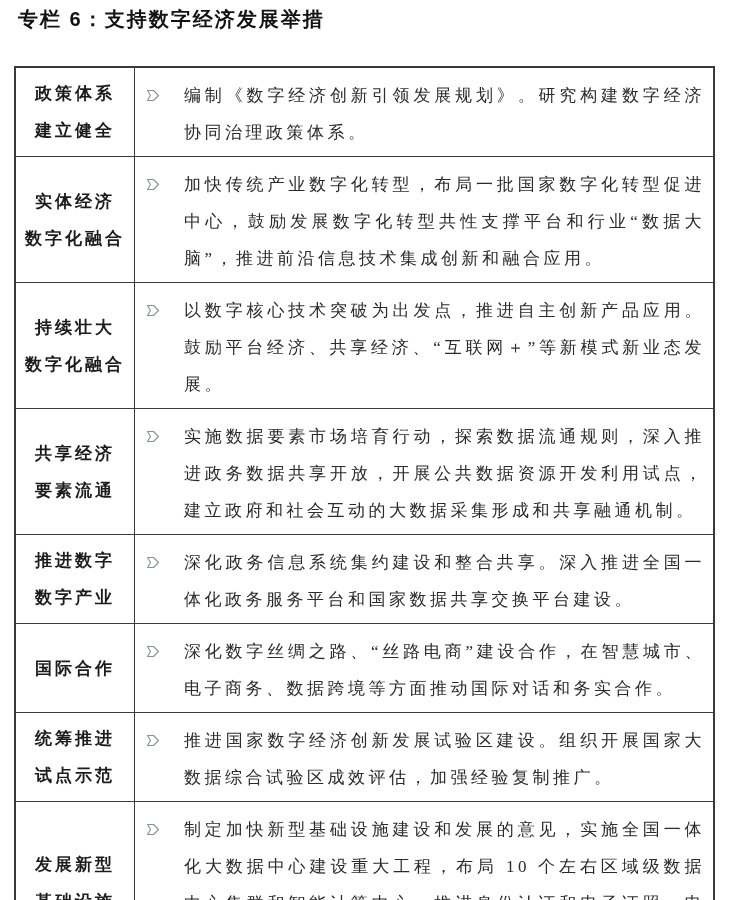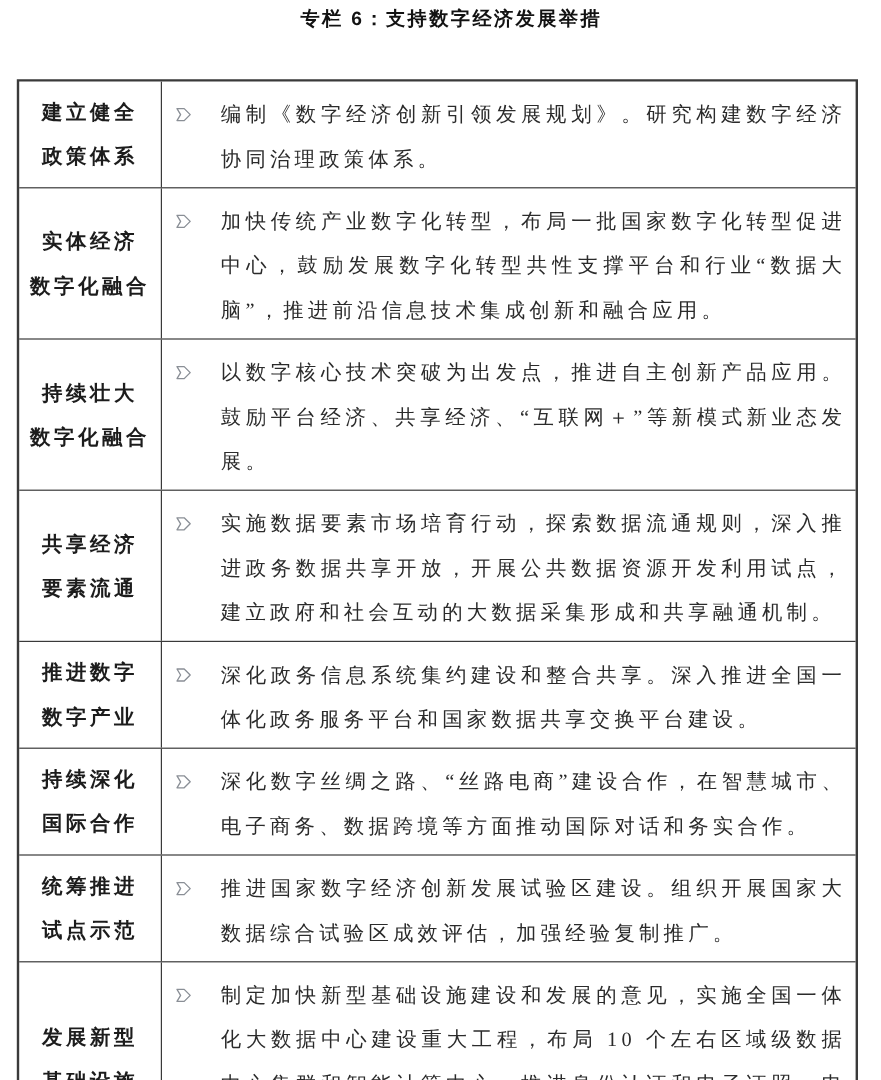--- a/index.html
+++ b/index.html
@@ -8,24 +8,23 @@
     width: 734px;
     height: 900px;
     background: var(--bg, #ffffff);
     overflow: hidden;
     font-family: "Liberation Serif", "DejaVu Serif", serif;
     color: var(--text, #2b2b2b);
   }
   .title {
     position: absolute;
     top: 6px; left: 0; right: 0;
-    text-align: center;
     font-family: "Liberation Sans", "DejaVu Sans", sans-serif;
     font-weight: bold;
-    font-size: 16px;
+    font-size: 20px;
     letter-spacing: 2px;
     color: var(--title, #121212);
     padding-left: 18px;
   }
   .box-table {
     position: absolute;
     left: 14px;
     top: 66px;
     width: 701px;
     border: 2px solid var(--border, #3a3a3a);
@@ -86,22 +85,22 @@
   .bullet svg { display: block; }
 </style>
 </head>
 <body>
 
 <div class="page">
   <div class="title">专栏 6：支持数字经济发展举措</div>
   <div class="box-table" id="measures-table">
   <div class="row">
     <div class="cell-header">
+      <div class="hline">政策体系</div>
       <div class="hline">建立健全</div>
-      <div class="hline">政策体系</div>
     </div>
     <div class="cell-content">
       <div class="content-inner">
         <span class="bullet">
           <svg width="14" height="17" viewBox="0 0 14 17" xmlns="http://www.w3.org/2000/svg">
             <path d="M1.5 3.5 L7.5 3.5 L12.5 8.5 L7.5 13.5 L1.5 13.5 L4.5 8.5 Z" fill="none" stroke="var(--bullet, #8a8f96)" stroke-width="1.1" stroke-linejoin="round"></path>
           </svg>
         </span>
         <span class="ctext">编制《数字经济创新引领发展规划》。研究构建数字经济协同治理政策体系。</span>
       </div>
@@ -171,21 +170,20 @@
             <path d="M1.5 3.5 L7.5 3.5 L12.5 8.5 L7.5 13.5 L1.5 13.5 L4.5 8.5 Z" fill="none" stroke="var(--bullet, #8a8f96)" stroke-width="1.1" stroke-linejoin="round"></path>
           </svg>
         </span>
         <span class="ctext">深化政务信息系统集约建设和整合共享。深入推进全国一体化政务服务平台和国家数据共享交换平台建设。</span>
       </div>
     </div>
   </div>
 
   <div class="row">
     <div class="cell-header">
-      <div class="hline">持续深化</div>
       <div class="hline">国际合作</div>
     </div>
     <div class="cell-content">
       <div class="content-inner">
         <span class="bullet">
           <svg width="14" height="17" viewBox="0 0 14 17" xmlns="http://www.w3.org/2000/svg">
             <path d="M1.5 3.5 L7.5 3.5 L12.5 8.5 L7.5 13.5 L1.5 13.5 L4.5 8.5 Z" fill="none" stroke="var(--bullet, #8a8f96)" stroke-width="1.1" stroke-linejoin="round"></path>
           </svg>
         </span>
         <span class="ctext">深化数字丝绸之路、“丝路电商”建设合作，在智慧城市、电子商务、数据跨境等方面推动国际对话和务实合作。</span>

